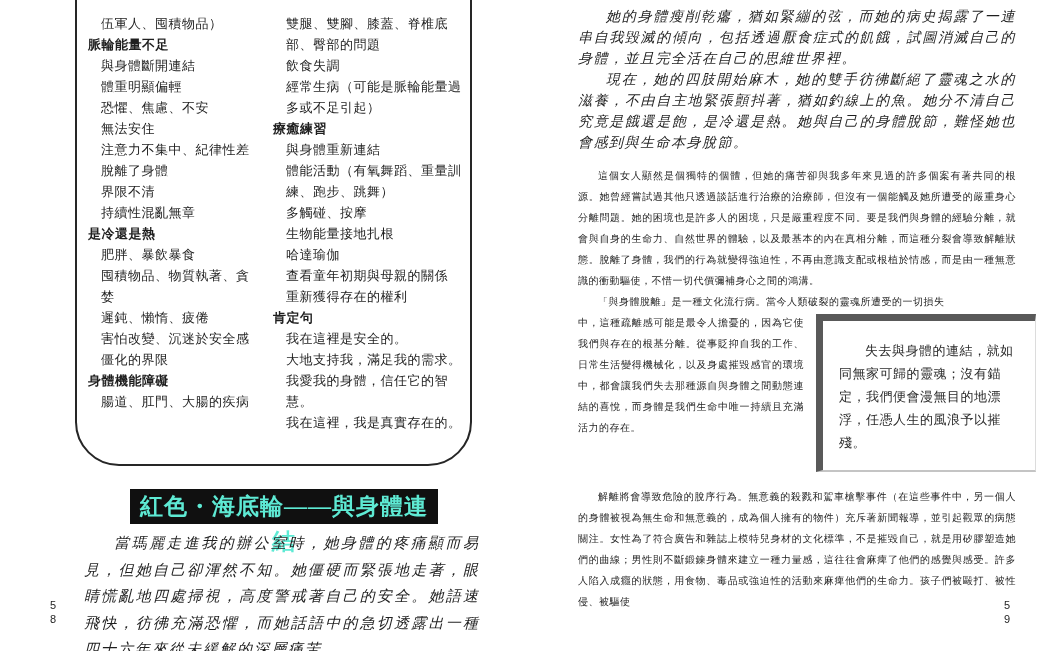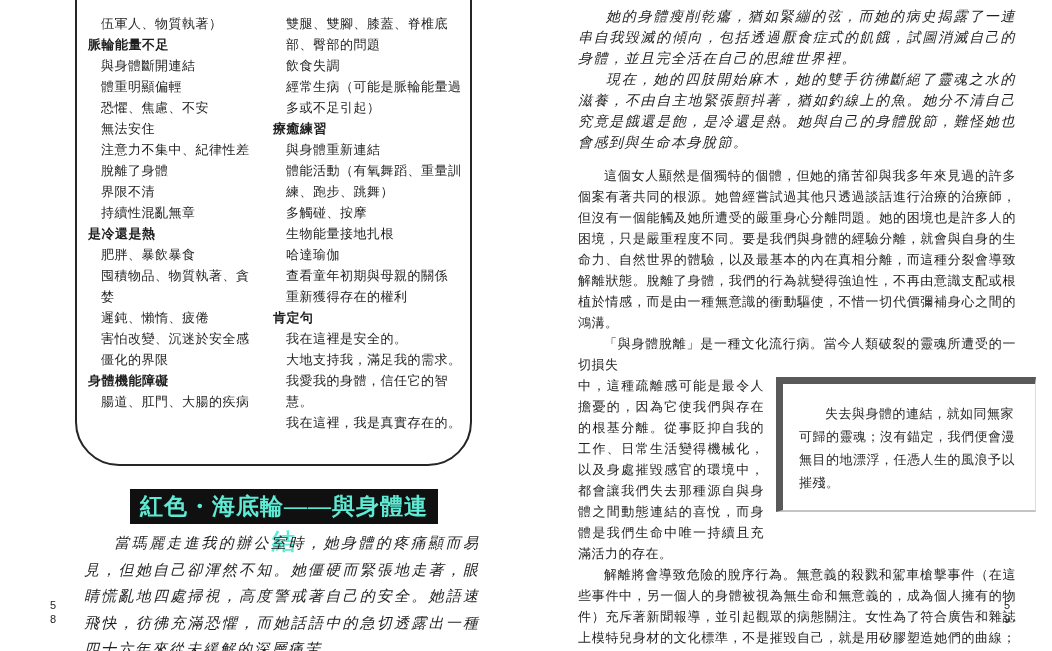--- a/index.html
+++ b/index.html
@@ -44,49 +44,49 @@
 
   
   .right-content { position:absolute; left:578px; top:6px; width:438px; }
   p.kai {
     font-family:"Liberation Serif","DejaVu Serif",serif; font-style:italic;
     font-size:14px; line-height:21px; letter-spacing:1.5px;
     text-align:justify; text-indent:2em;
   }
   p.body {
     font-family:"Liberation Serif","DejaVu Serif",serif;
-    font-size:13px; line-height:21px; letter-spacing:.5px;
+    font-size:10px; line-height:21px; letter-spacing:.5px;
     text-align:justify;
   }
   .indent { text-indent:2em; }
   .gap { height:12px; }
   .clear { clear:both; }
 
   .quote-box {
-    float:right; width:260px; margin:2px -20px 14px 12px;
+    float:right; width:220px; margin:2px -20px 14px 12px;
     border-top:7px solid #595959; border-left:7px solid #595959;
     border-bottom:2px solid #c4c4c4; border-right:1px solid #dcdcdc;
     background:#ffffff; padding:18px 14px 16px 16px;
     font-family:"Liberation Sans","DejaVu Sans",sans-serif;
     font-size:13px; line-height:23px; letter-spacing:.5px;
     text-indent:2em; color:#2a2a2a;
   }
 </style>
 </head>
 <body>
 
 <div class="spread">
 
   <section class="page">
 
     <div class="chakra-box"></div>
 
     <div class="box-col col-a">
 
-        <div class="li">伍軍人、物質執著）</div>
+        <div class="li">伍軍人、囤積物品）</div>
 
         <div class="li hd">脈輪能量不足</div>
 
         <div class="li">與身體斷開連結</div>
 
         <div class="li">體重明顯偏輕</div>
 
         <div class="li">恐懼、焦慮、不安</div>
 
         <div class="li">無法安住</div>

